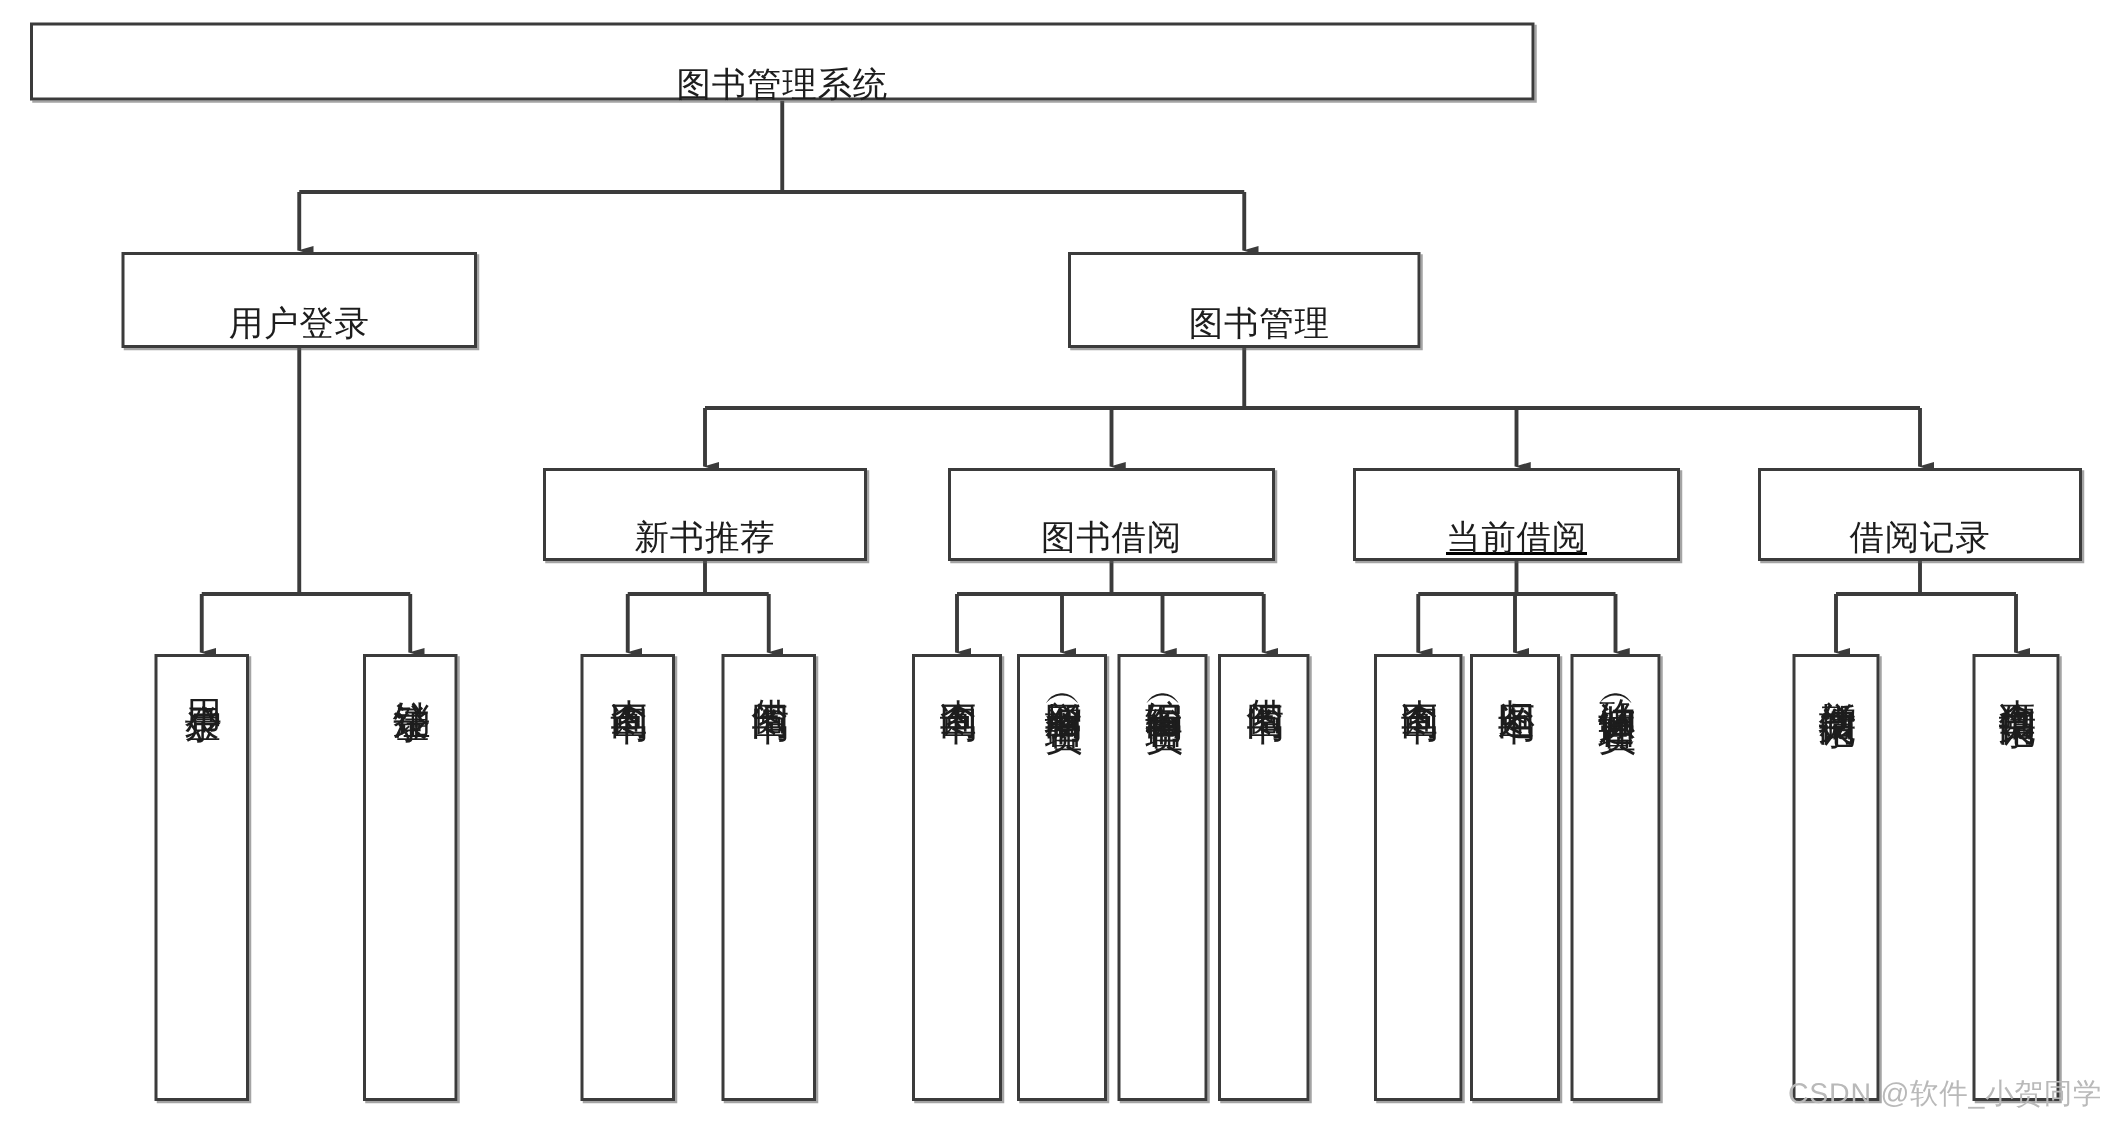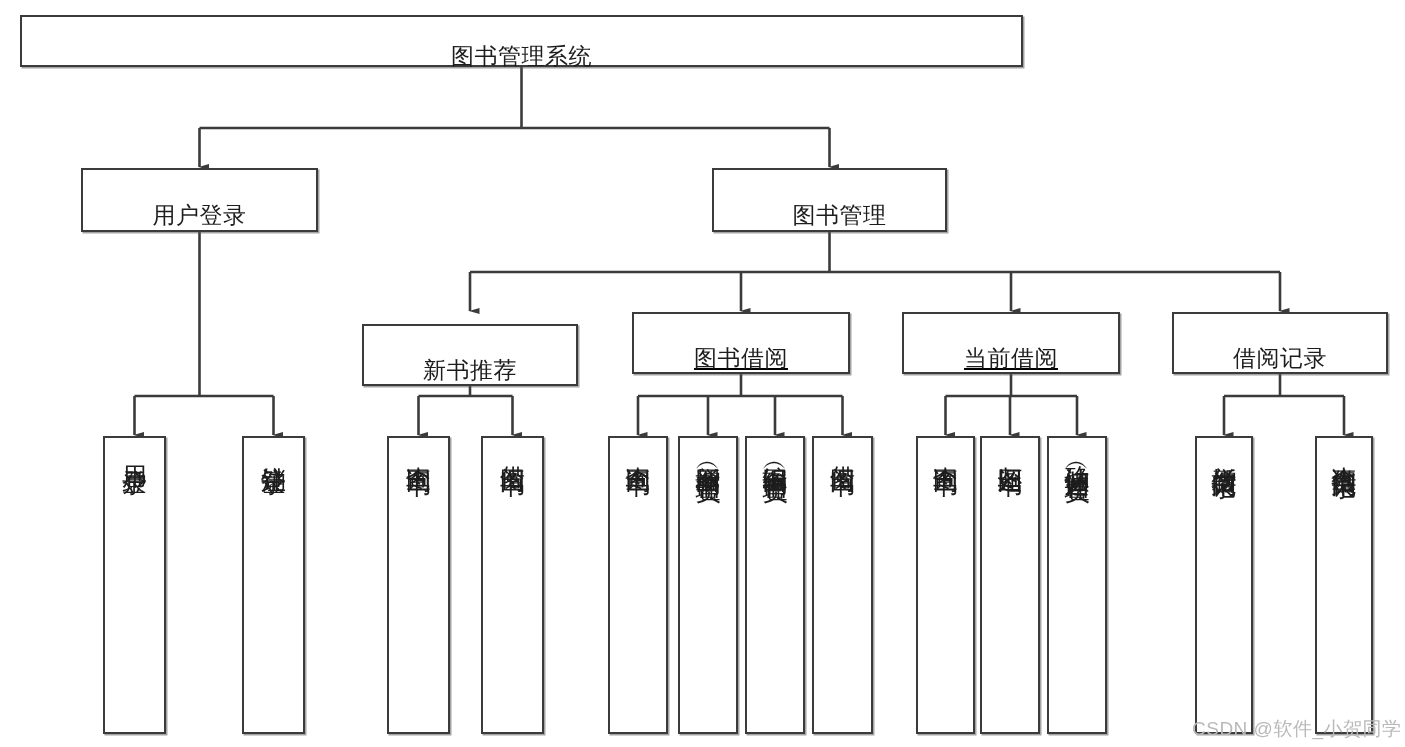--- a/index.html
+++ b/index.html
@@ -121,24 +121,24 @@
     <span class="label">图书管理系统</span>
   </div>
 
   <div class="node horiz" style="left: 81px; top: 168px; width: 237px; height: 64px;">
     <span class="label">用户登录</span>
   </div>
   <div class="node horiz" style="left: 712px; top: 168px; width: 235px; height: 64px; padding-left: 20px;">
     <span class="label">图书管理</span>
   </div>
 
-  <div class="node horiz" style="left: 362px; top: 324px; width: 216px; height: 62px;">
+  <div class="node horiz" style="left: 362px; top: 312px; width: 216px; height: 62px;">
     <span class="label">新书推荐</span>
   </div>
-  <div class="node horiz" style="left: 632px; top: 312px; width: 218px; height: 62px; text-decoration: underline;">
+  <div class="node horiz" style="left: 632px; top: 312px; width: 218px; height: 62px;">
     <span class="label">图书借阅</span>
   </div>
   <div class="node horiz" style="left: 902px; top: 312px; width: 218px; height: 62px; text-decoration: underline;">
     <span class="label">当前借阅</span>
   </div>
   <div class="node horiz" style="left: 1172px; top: 312px; width: 216px; height: 62px; justify-content: center;">
     <span class="label">借阅记录</span>
   </div>
 
   <div class="node vert" style="left: 103px; top: 436px; width: 63px; height: 298px;">

